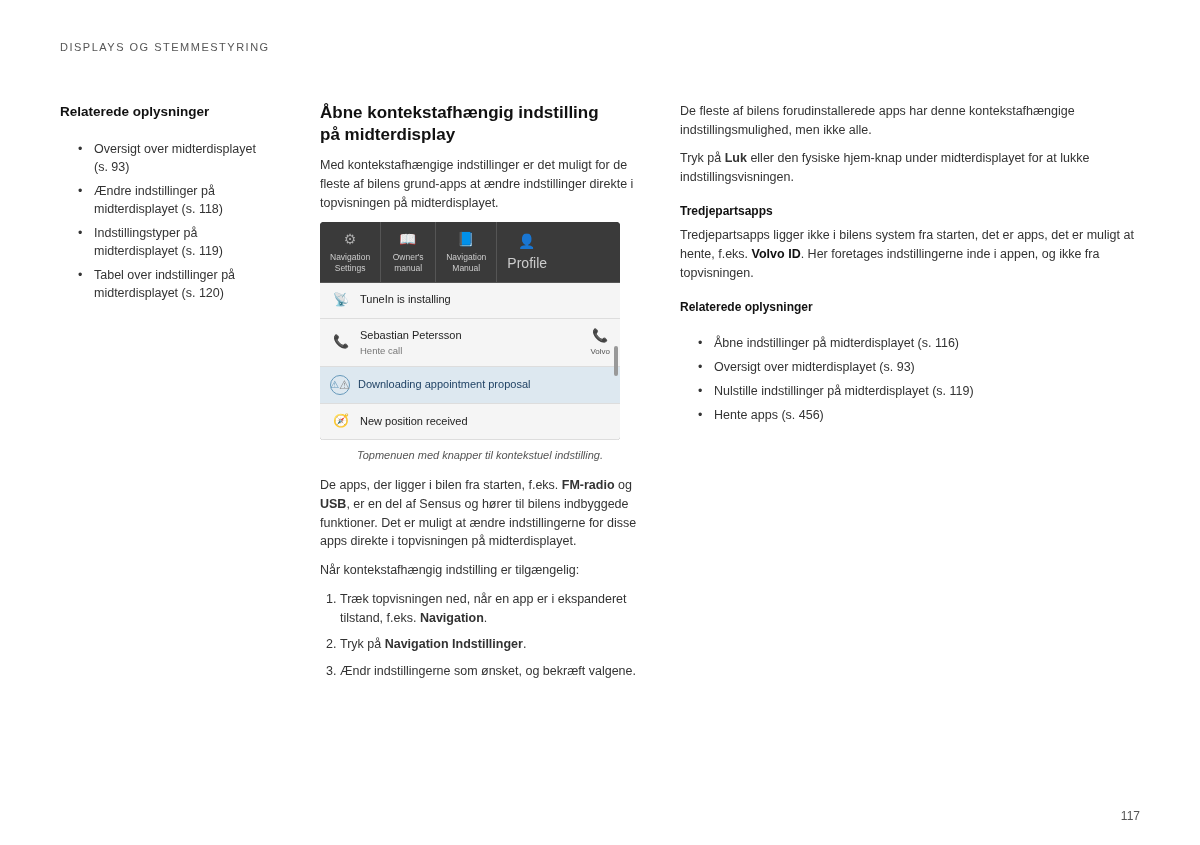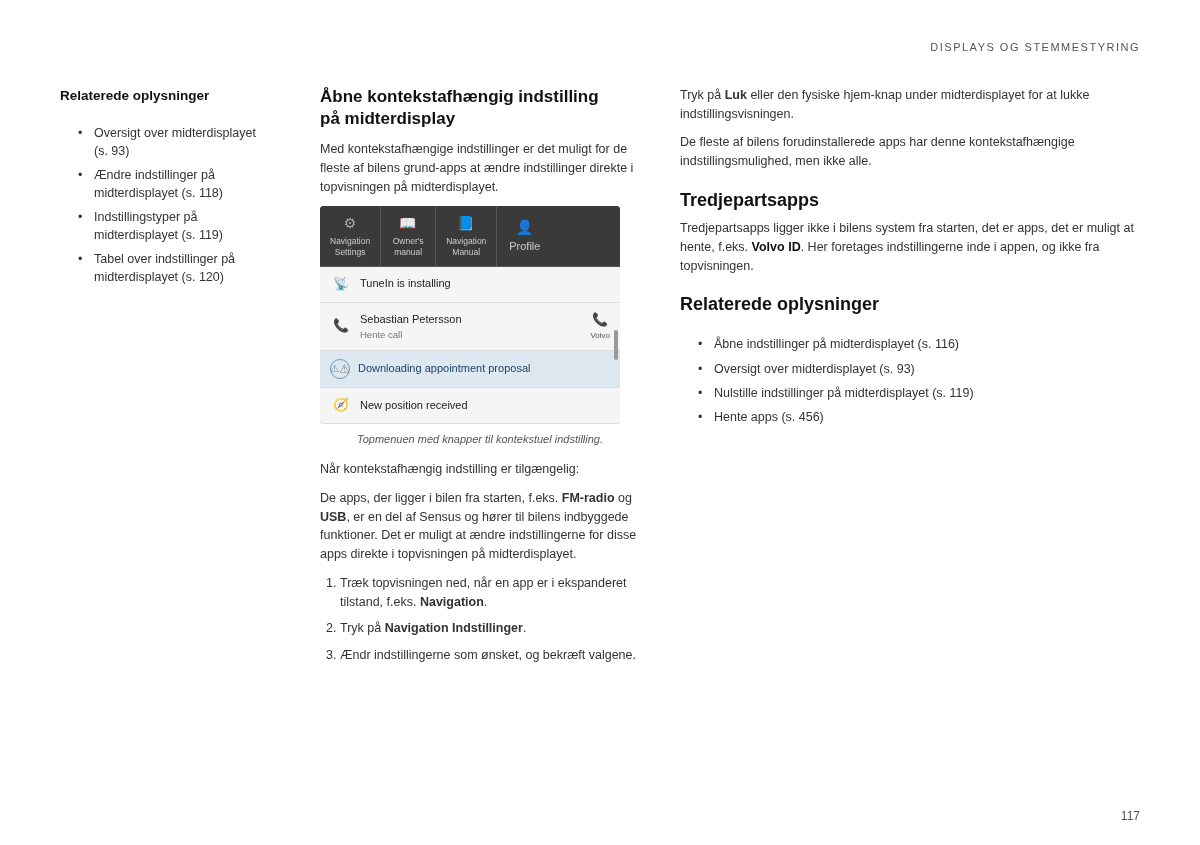--- a/index.html
+++ b/index.html
@@ -11,25 +11,25 @@
       line-height: 1.45;
     }
     .page {
       width: 1200px;
       min-height: 845px;
       background: #fff;
       position: relative;
       padding: 40px 60px 40px 60px;
     }
     .header-right {
-      text-align: right;
+      text-align: left;
       font-size: 11px;
       letter-spacing: 1.5px;
       color: #555;
-      margin-bottom: 30px;
+      margin-bottom: 46px;
       text-transform: uppercase;
     }
     .columns {
       display: flex;
       gap: 40px;
     }
     .col-left {
       width: 220px;
       flex-shrink: 0;
     }
@@ -192,21 +192,21 @@
       color: #555;
       margin-left: 16px;
     }
     .right-col-top {
       margin-bottom: 16px;
     }
     .right-section {
       margin-bottom: 16px;
     }
     .right-section h2 {
-      font-size: 18px;
+      font-size: 12px;
       font-weight: bold;
       color: #111;
       margin-bottom: 6px;
     }
     .screen-row-download-icon {
       width: 22px;
       height: 22px;
       border: 1.5px solid #888;
       border-radius: 50%;
       display: flex;
@@ -259,21 +259,21 @@
           <div class="screen-tab">
             <span class="icon-sym">📖</span>
             <span style="font-size:8.5px; color:#ccc;">Owner's<br>manual</span>
           </div>
           <div class="screen-tab">
             <span class="icon-sym">📘</span>
             <span style="font-size:8.5px; color:#ccc;">Navigation<br>Manual</span>
           </div>
           <div class="screen-tab profile">
             <span class="icon-sym">👤</span>
-            <span style="font-size:11px; color:#ccc;">Profile</span>
+            <span style="font-size:14px; color:#ccc;">Profile</span>
           </div>
         </div>
 
         <div class="screen-rows-wrapper">
           <div class="screen-rows">
 
             <div class="screen-row">
               <div class="screen-row-icon" style="font-size:13px;">📡</div>
               <div class="screen-row-text">
                 <div class="main-line">TuneIn is installing</div>
@@ -307,45 +307,45 @@
             </div>
 
           </div>
 
           <div style="position:absolute; right:2px; top:50%; width:4px; height:30px; background:#999; border-radius:2px; transform:translateY(-50%);"></div>
         </div>
       </div>
 
       <p class="caption">Topmenuen med knapper til kontekstuel indstilling.</p>
 
-      <p class="body-text">Når kontekstafhængig indstilling er tilgængelig:</p>
       <p class="body-text">
         De apps, der ligger i bilen fra starten, f.eks. <strong>FM-radio</strong> og <strong>USB</strong>, er en del af Sensus og hører til bilens indbyggede funktioner. Det er muligt at ændre indstillingerne for disse apps direkte i topvisningen på midterdisplayet.
       </p>
+      <p class="body-text">Når kontekstafhængig indstilling er tilgængelig:</p>
 
       <ol class="numbered-list">
         <li>
           Træk topvisningen ned, når en app er i ekspanderet tilstand, f.eks. <strong>Navigation</strong>.
         </li>
         <li>
           Tryk på <strong>Navigation Indstillinger</strong>.
         </li>
         <li>
           Ændr indstillingerne som ønsket, og bekræft valgene.
         </li>
       </ol>
     </div>
 
     <div class="col-right">
 
       <div class="right-col-top">
+        <p class="right-body-text">De fleste af bilens forudinstallerede apps har denne kontekstafhængige indstillingsmulighed, men ikke alle.</p>
         <p class="right-body-text">
           Tryk på <strong>Luk</strong> eller den fysiske hjem-knap under midterdisplayet for at lukke indstillingsvisningen.
         </p>
-        <p class="right-body-text">De fleste af bilens forudinstallerede apps har denne kontekstafhængige indstillingsmulighed, men ikke alle.</p>
       </div>
 
       <div class="right-section">
         <h2>Tredjepartsapps</h2>
         <p class="right-body-text">
           Tredjepartsapps ligger ikke i bilens system fra starten, det er apps, det er muligt at hente, f.eks. <strong class="volvo-id">Volvo ID</strong>. Her foretages indstillingerne inde i appen, og ikke fra topvisningen.
         </p>
       </div>
 
       <div class="right-section">

